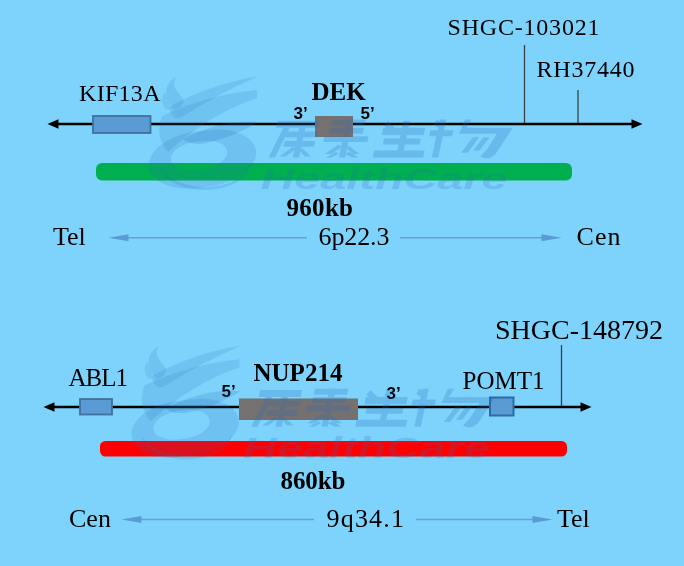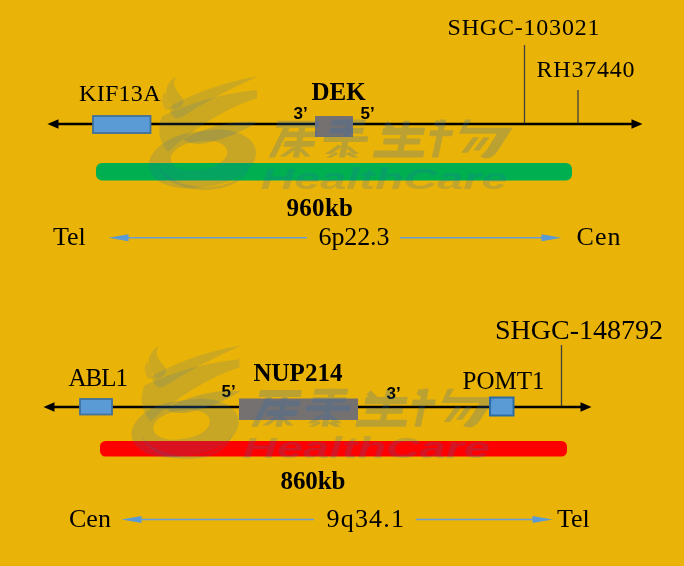--- a/index.html
+++ b/index.html
@@ -1,16 +1,16 @@
 <!DOCTYPE html>
 <html><head>
 <meta charset="utf-8">
 <style>
   html,body{margin:0;padding:0;background:#ffffff;}
-  #stage{position:relative;width:684px;height:566px;background:#eab308;overflow:hidden;}
+  #stage{position:relative;width:684px;height:566px;background:#7dd3fc;overflow:hidden;}
   svg{position:absolute;left:0;top:0;}
   text{font-family:"Liberation Serif", serif;}
   .lbl{font-size:24px;fill:#000;}
   .bld{font-size:25px;font-weight:bold;fill:#000;}
   .kb{font-size:25px;font-weight:bold;fill:#000;}
   .row{font-size:26px;fill:#000;}
   .prime{font-family:"Liberation Sans",sans-serif;font-size:17px;font-weight:bold;fill:#000;}
   .hc{font-family:"Liberation Sans",sans-serif;font-style:italic;font-weight:bold;}
 </style>
 </head>

